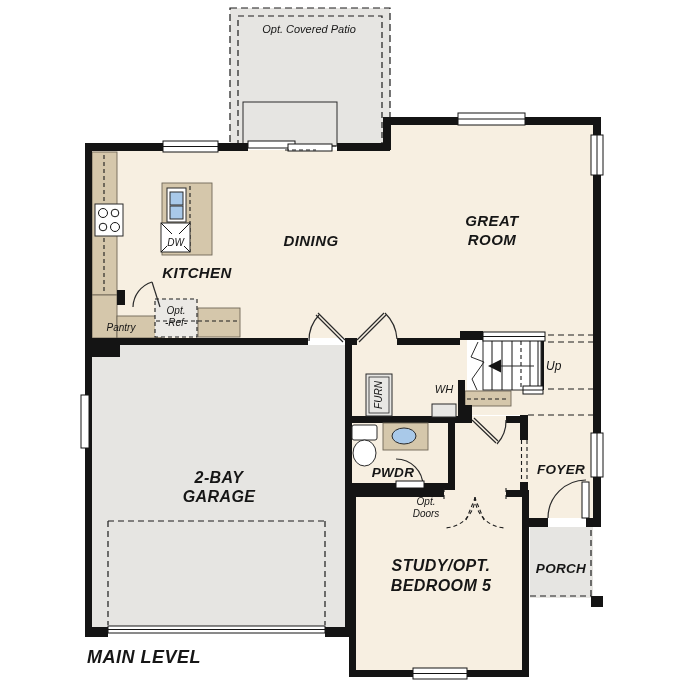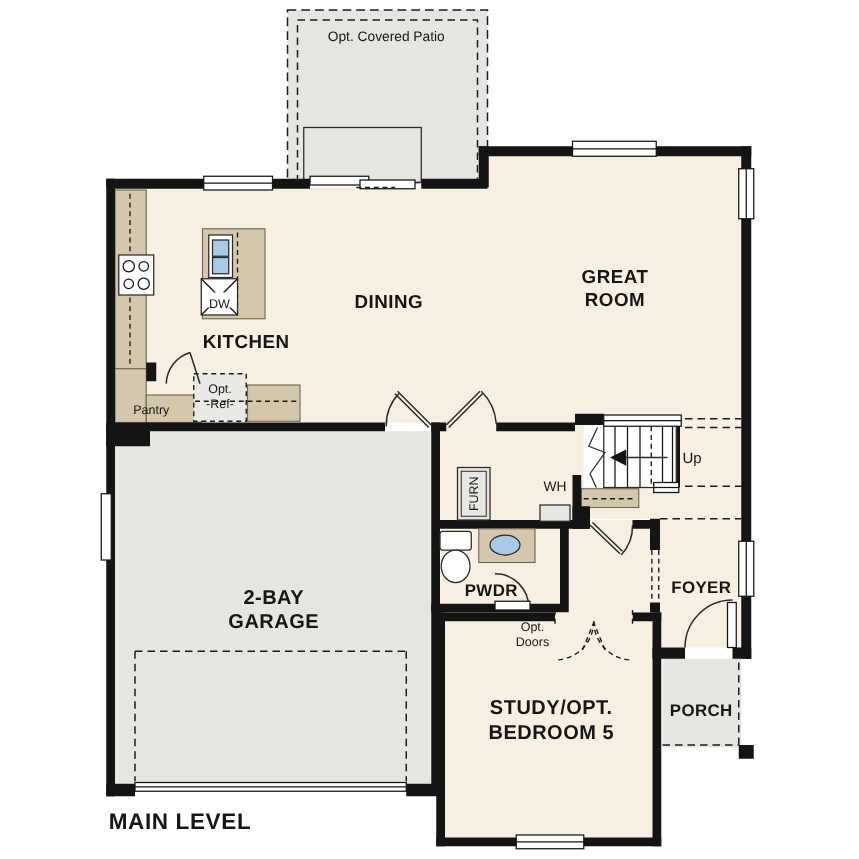--- a/index.html
+++ b/index.html
@@ -1,21 +1,21 @@
 <!DOCTYPE html>
 <html style="--floor: #f7efe1; --exterior-area: #e6e5e2; --counter: #d5c7ab; --wall: #141414; --sink: #a9c9e9; --background: #ffffff;"><head>
 <meta charset="utf-8">
 <style>
   :root{
     --floor:#f7efe1; --exterior-area:#e6e5e2; --counter:#d5c7ab;
     --wall:#141414; --sink:#a9c9e9; --background:#ffffff;
   }
   html,body{margin:0;padding:0;background:var(--background);}
   #stage{position:relative;width:629px;height:687px;background:var(--background);
-    font-family:"Liberation Sans", sans-serif;}
+    font-family:"Liberation Sans", sans-serif;font-style:italic;}
   svg{display:block;}
   .floor{fill:var(--floor);}
   .ext{fill:var(--exterior-area);}
   .wall{fill:var(--wall);}
   .counter{fill:var(--counter);stroke:#6f6757;stroke-width:0.9;}
   .win{fill:#ffffff;stroke:#141414;stroke-width:1;}
   .thin{stroke:#141414;stroke-width:1;fill:none;}
   .thin2{stroke:#2a2a2a;stroke-width:1.2;fill:none;}
   .dash{stroke:#1c1c1c;stroke-width:1.2;fill:none;stroke-dasharray:6 4;}
   .dash-sm{stroke:#1c1c1c;stroke-width:1.1;fill:none;stroke-dasharray:4 3;}

